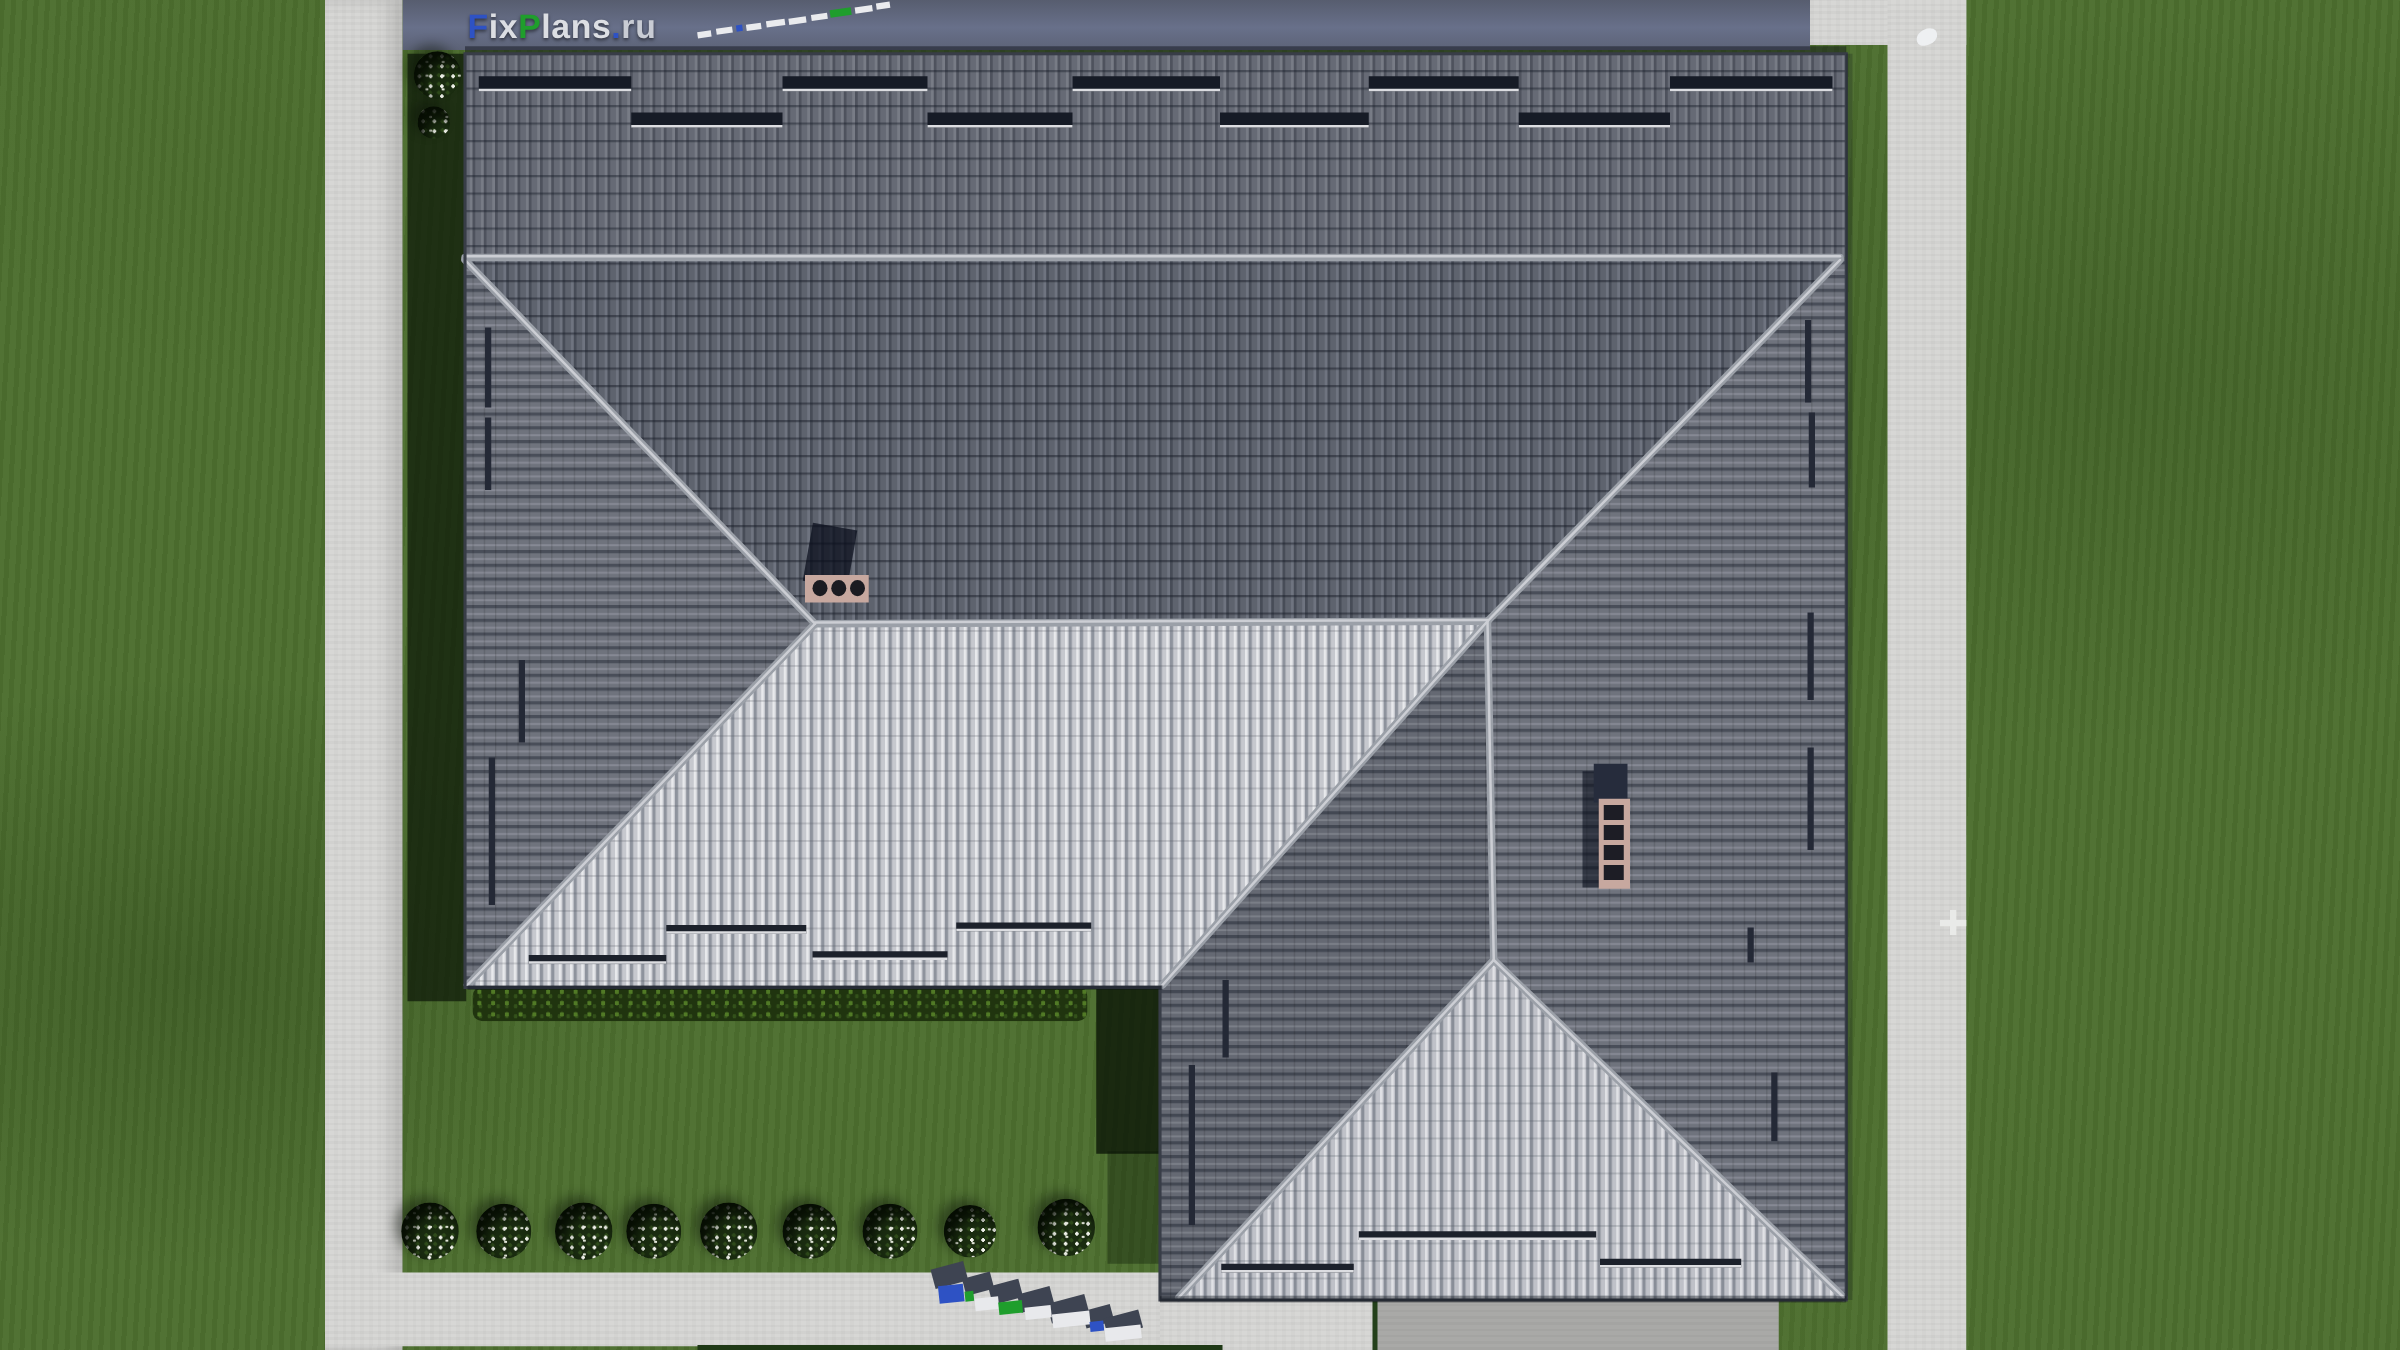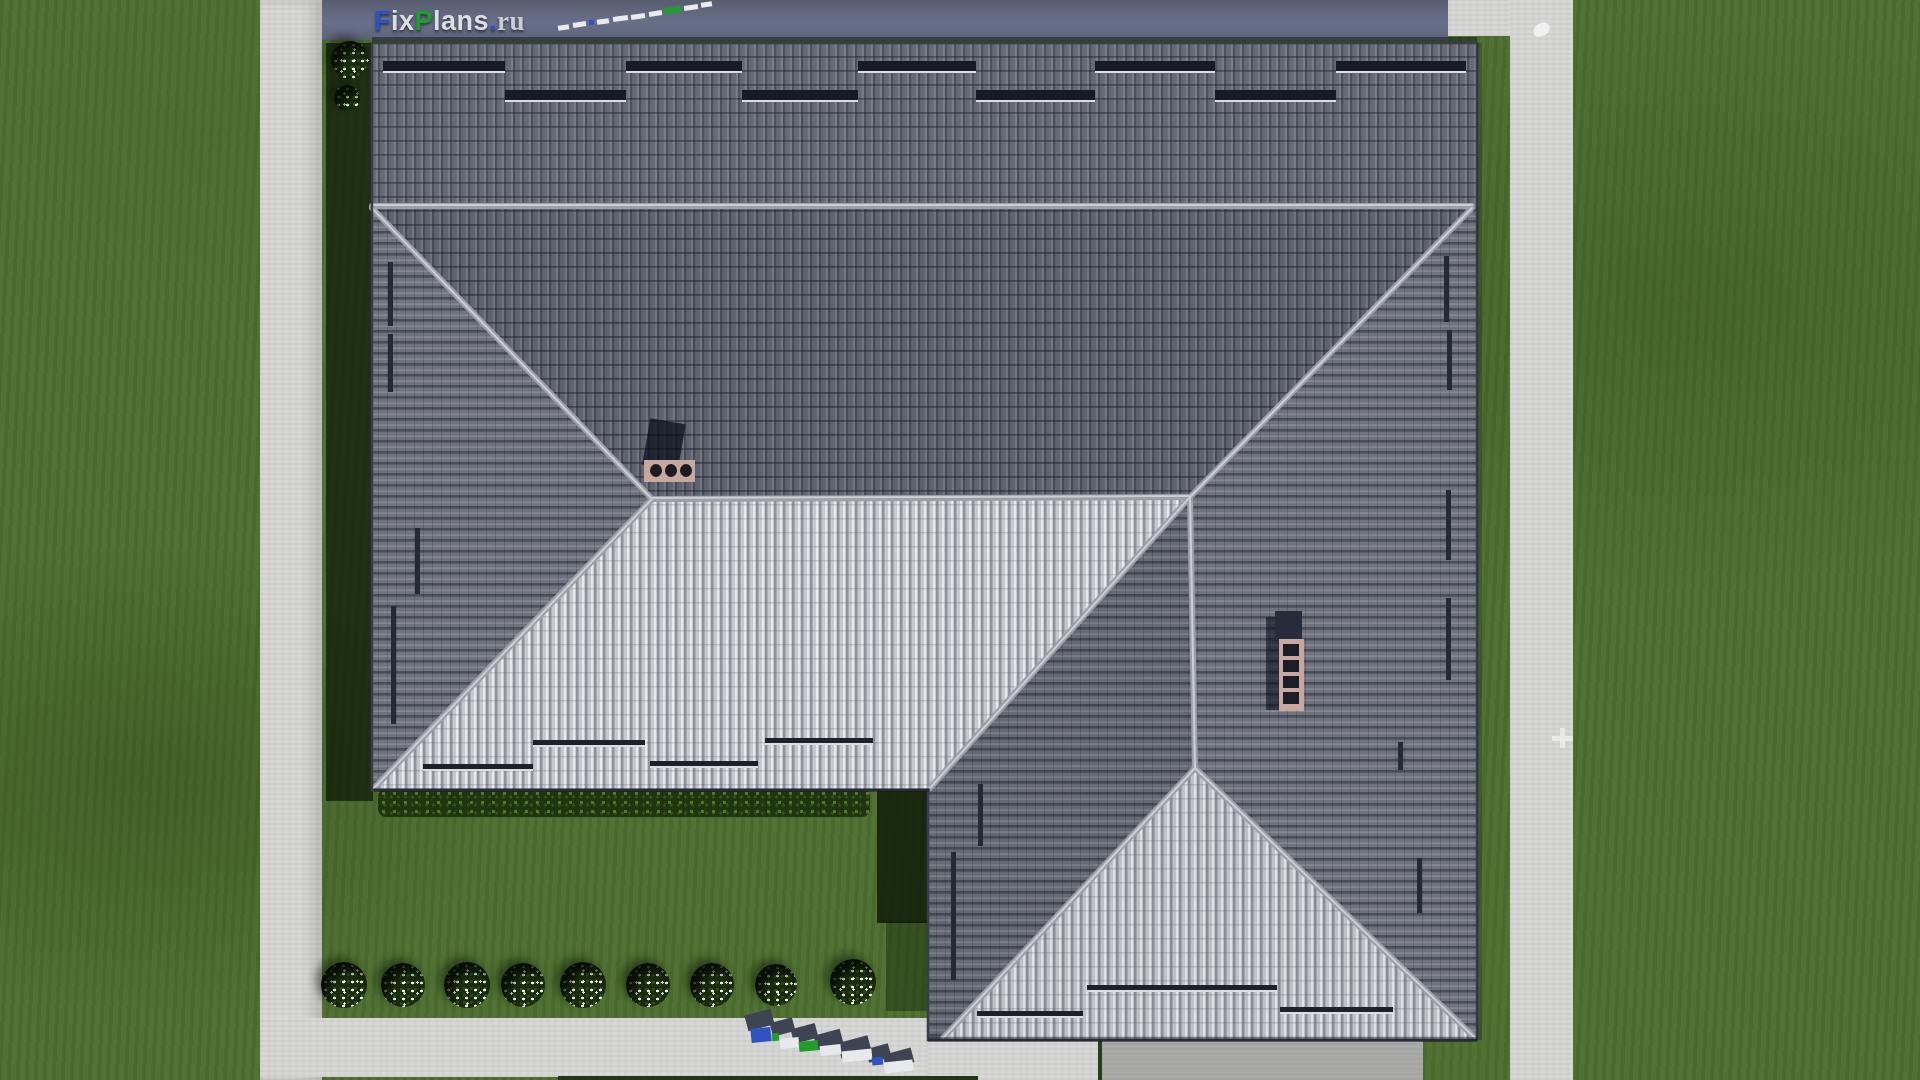--- a/index.html
+++ b/index.html
@@ -126,21 +126,21 @@
       <line x1="372" y1="208" x2="652" y2="499"></line>
       <line x1="374" y1="788" x2="652" y2="499"></line>
       <line x1="1472" y1="208" x2="1190" y2="497"></line>
       <line x1="930" y1="788" x2="1190" y2="497"></line>
       <line x1="1195" y1="768" x2="943" y2="1038"></line>
       <line x1="1195" y1="768" x2="1475" y2="1038"></line>
     </g>
     <path d="M372,43 H1477 V1040 H928 V790 H372 Z" fill="none" stroke="#383d47" stroke-width="2.5"></path>
   </svg>
 
-  <div class="abs logo"><span style="color: rgb(46, 82, 196);">F</span><span style="color: rgb(220, 222, 227);">ix</span><span style="color: rgb(31, 158, 44);">P</span><span style="color: rgb(220, 222, 227);">lans</span><span style="color: rgb(46, 82, 196);">.</span><span style="color: rgb(201, 204, 212); font-family: Liberation Serif, serif;">ru</span></div>
+  <div class="abs logo"><span style="color: rgb(46, 82, 196);">F</span><span style="color: rgb(220, 222, 227);">ix</span><span style="color: rgb(31, 158, 44);">P</span><span style="color: rgb(220, 222, 227);">lans</span><span style="color: rgb(46, 82, 196);">.</span><span style="color: rgb(201, 204, 212);">ru</span></div>
 
   <div id="decor-layer">
       <div class="d" style="left: 326px; top: 43px; width: 47px; height: 758px; background: rgba(13, 23, 8, 0.72); z-index: 6;"></div>
       <div class="d" style="left: 877px; top: 791px; width: 52px; height: 132px; background: rgba(10, 20, 7, 0.78); z-index: 6;"></div>
       <div class="d" style="left: 886px; top: 921px; width: 43px; height: 90px; background: rgba(10, 20, 7, 0.35); z-index: 6;"></div>
       <div class="d" style="left: 1880px; top: 26px; width: 40px; height: 142px; z-index: 6; border-radius: 45%;"></div>
       <div class="d" style="left: 372px; top: 37px; width: 1105px; height: 7px; background: rgba(10, 14, 22, 0.45); z-index: 6;"></div>
       <div class="d" style="left: 1477px; top: 43px; width: 5px; height: 997px; background: rgba(10, 14, 22, 0.22); z-index: 12;"></div>
       <div class="d" style="left: 374px; top: 788px; width: 556px; height: 4px; background: rgba(10, 14, 22, 0.35); z-index: 12;"></div>
       <div class="d" style="left: 928px; top: 1037px; width: 549px; height: 5px; background: rgba(10, 14, 22, 0.4); z-index: 12;"></div>

